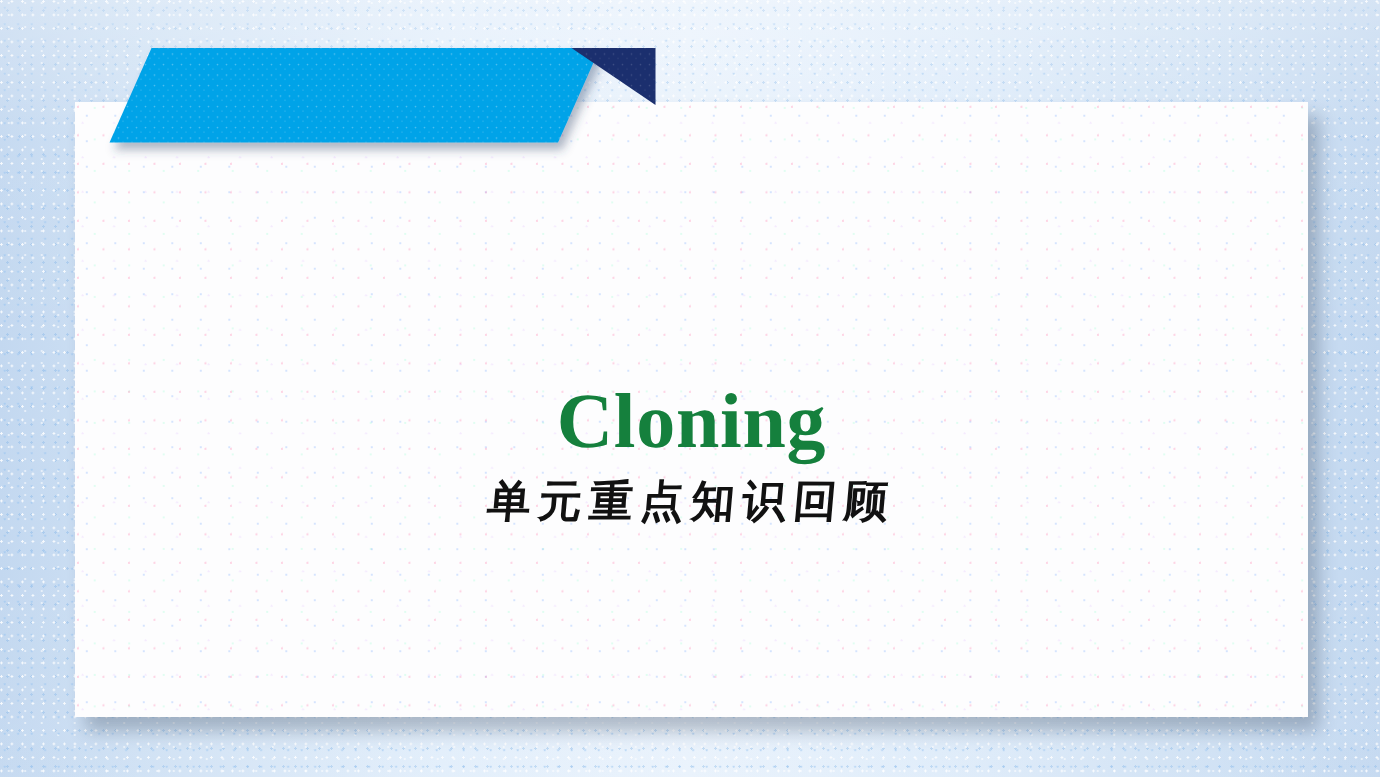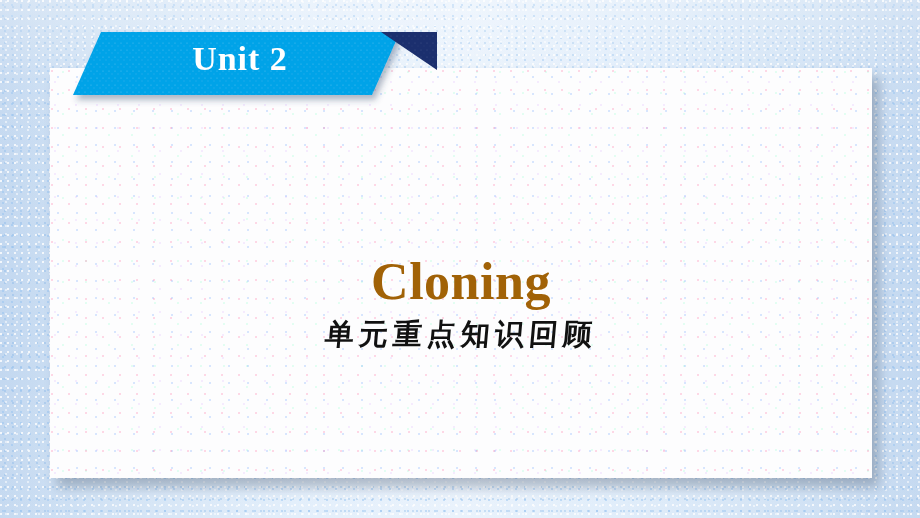--- a/index.html
+++ b/index.html
@@ -74,21 +74,21 @@
   #main-title {
     position: absolute;
     left: 0;
     top: 188px;
     width: 822px;
     text-align: center;
     font-family: "Liberation Serif", "DejaVu Serif", serif;
     font-weight: bold;
     font-size: 52px;
     line-height: 1;
-    color: #a16207;
+    color: #15803d;
     letter-spacing: .5px;
   }
   #sub-title {
     position: absolute;
     left: 0;
     top: 252px;
     width: 822px;
     text-align: center;
     font-family: "DejaVu Sans", "Liberation Sans", sans-serif;
     font-weight: bold;
@@ -152,15 +152,14 @@
 
     <g filter="url(#bannerShadow)">
       <polygon points="101,32 400,32 372,95 73,95" fill="#00A3E8"></polygon>
       <polygon points="101,32 400,32 372,95 73,95" fill="url(#dots)"></polygon>
     </g>
 
     <polygon points="381,32 437,32 437,70" fill="#1B2F6E"></polygon>
     <polygon points="381,32 437,32 437,70" fill="url(#dots)" opacity="0.5"></polygon>
   </svg>
 
-  <div id="banner-label">Unit 2</div>
 
 </div>
 
 </body></html>

